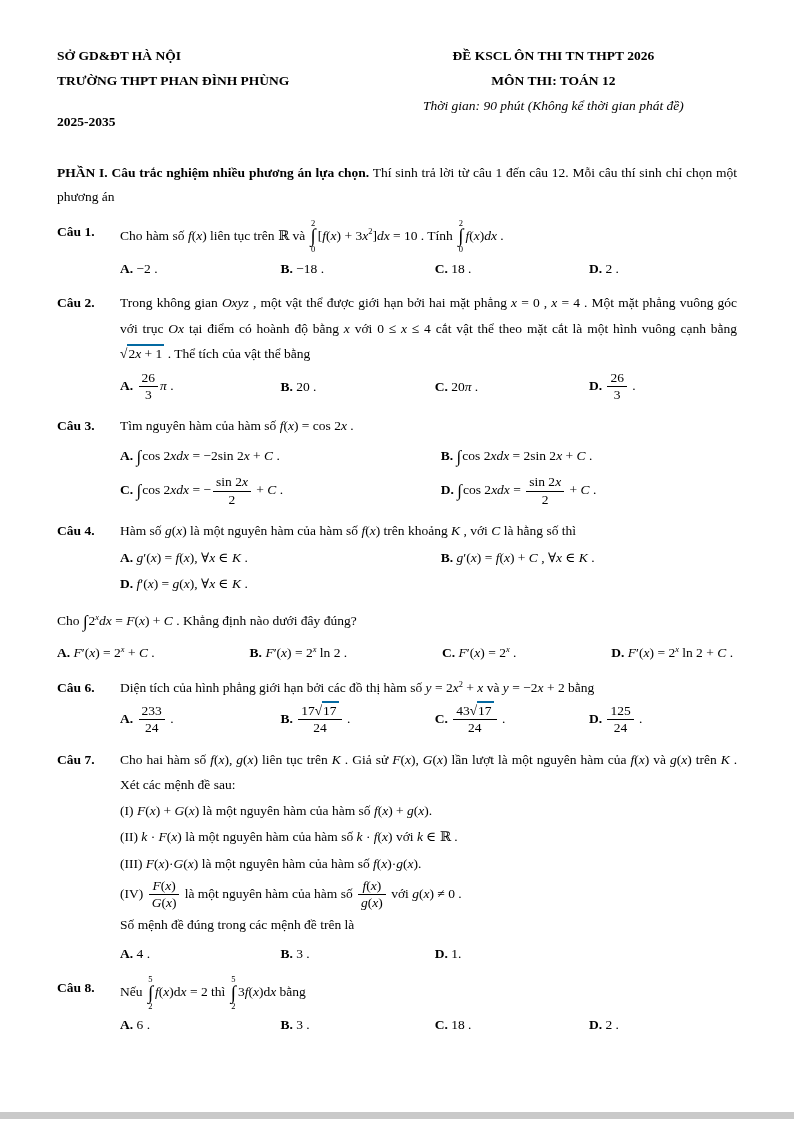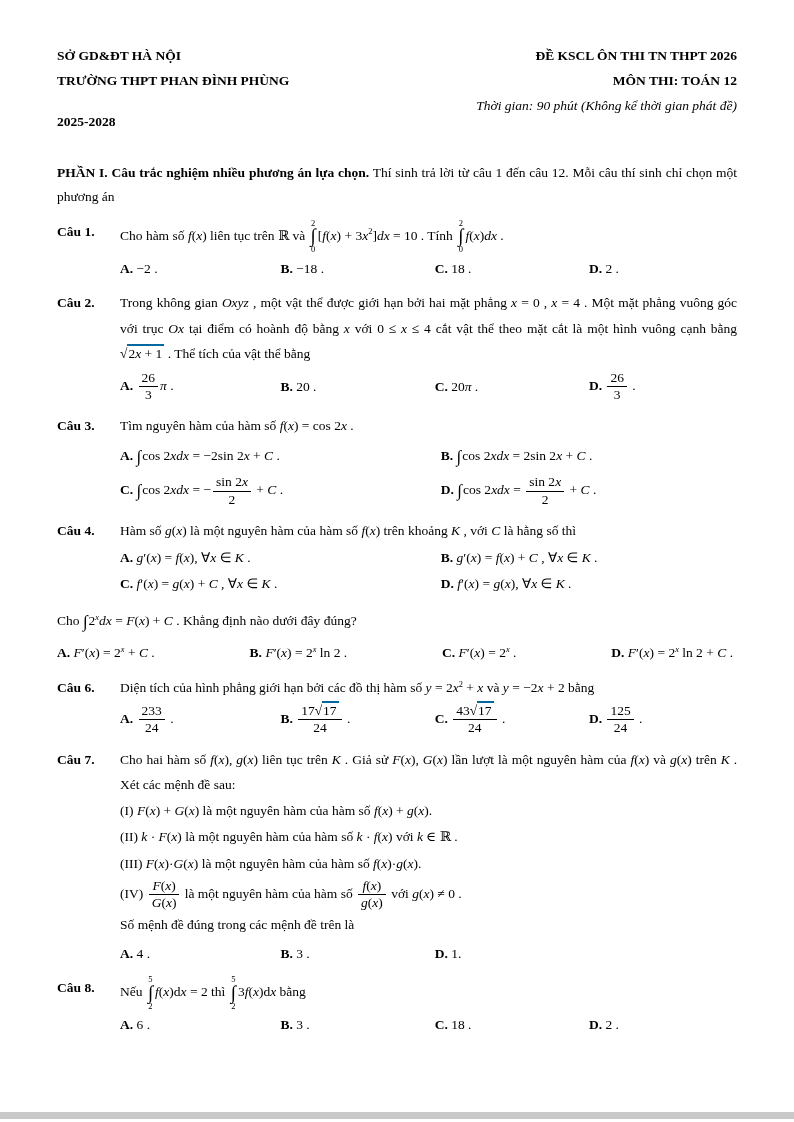--- a/index.html
+++ b/index.html
@@ -9,36 +9,36 @@
     position:relative; width:794px; height:1122px; background:#fff; color:#000;
     font-family:"Liberation Serif","DejaVu Serif",serif;
     font-size:13.5px; padding:44px 57px 30px 57px;
   }
   .bold { font-weight:bold; }
   .ital { font-style:italic; }
 
   
   .header { display:flex; line-height:1.85; }
   .h-left { width:46%; text-align:left; }
-  .h-right { width:54%; text-align:right; }
+  .h-right { width:54%; text-align:center; }
   .year { margin-top:16px; }
 
   
   .intro { margin-top:26px; line-height:1.8; text-align:justify; }
 
   
   #questions { margin-top:4px; }
   .question { display:flex; margin-top:9px; }
   .q-label { width:63px; flex:none; font-weight:bold; line-height:1.9; }
   .q-content { flex:1; min-width:0; }
   .q-body { line-height:1.9; text-align:justify; }
   .q-line { line-height:1.95; }
   .q-options { display:grid; margin-top:2px; line-height:1.9; align-items:center; }
   .cols4 { grid-template-columns:26% 25% 25% 24%; }
-  .cols2 { grid-template-columns:52% 48%;font-family:Liberation Serif, serif; }
+  .cols2 { grid-template-columns:52% 48%; }
   .inline { display:flex; justify-content:space-between; padding-right:4px; }
   .opt { white-space:nowrap; }
   .ol { font-weight:bold; }
 
   
   i { font-style:italic; }
   sup { font-size:0.62em; }
   .fr { display:inline-block; text-align:center; vertical-align:middle; line-height:1.2; margin:1px 2px; }
   .fr .nu { display:block; padding:0 3px; border-bottom:1px solid #000; }
   .fr .de { display:block; padding:0 3px; }
@@ -53,21 +53,21 @@
 </style>
 </head>
 <body>
 
 <div class="page">
 
   <header class="header">
     <div class="h-left">
       <div class="bold">SỞ GD&amp;ĐT HÀ NỘI</div>
       <div class="bold">TRƯỜNG THPT PHAN ĐÌNH PHÙNG</div>
-      <div class="bold year">2025-2028</div>
+      <div class="bold year">2025-2035</div>
     </div>
     <div class="h-right">
       <div class="bold">ĐỀ KSCL ÔN THI TN THPT 2026</div>
       <div class="bold">MÔN THI: TOÁN 12</div>
       <div class="ital">Thời gian: 90 phút (Không kể thời gian phát đề)</div>
     </div>
   </header>
 
   <section class="intro">
     <span class="bold">PHẦN I. Câu trắc nghiệm nhiều phương án lựa chọn.</span><span> Thí sinh trả lời từ câu 1 đến câu 12. Mỗi câu thí sinh chỉ chọn một phương án</span>
@@ -118,21 +118,20 @@
           </div>
         </div>
       </div>
       <div class="question">
         <div class="q-label">Câu 4.</div>
         <div class="q-content">
           <div class="q-body">Hàm số <i>g</i>(<i>x</i>) là một nguyên hàm của hàm số <i>f</i>(<i>x</i>) trên khoảng <i>K</i> , với <i>C</i> là hằng số thì</div>
           <div class="q-options cols2">
             <span class="opt"><span class="ol">A.</span> <span class="ov"><i>g</i>′(<i>x</i>) = <i>f</i>(<i>x</i>), ∀<i>x</i> ∈ <i>K</i> .</span></span>
             <span class="opt"><span class="ol">B.</span> <span class="ov"><i>g</i>′(<i>x</i>) = <i>f</i>(<i>x</i>) + <i>C</i> , ∀<i>x</i> ∈ <i>K</i> .</span></span>
-            <span class="opt"><span class="ol">C.</span> <span class="ov"><i>f</i>′(<i>x</i>) = <i>g</i>(<i>x</i>) + <i>C</i> , ∀<i>x</i> ∈ <i>K</i> .</span></span>
             <span class="opt"><span class="ol">D.</span> <span class="ov"><i>f</i>′(<i>x</i>) = <i>g</i>(<i>x</i>), ∀<i>x</i> ∈ <i>K</i> .</span></span>
           </div>
         </div>
       </div>
       <div class="question">
         <div class="q-content">
           <div class="q-body">Cho <span class="in0">∫</span>2<sup><i>x</i></sup><i>dx</i> = <i>F</i>(<i>x</i>) + <i>C</i> . Khẳng định nào dưới đây đúng?</div>
           <div class="q-options inline">
             <span class="opt"><span class="ol">A.</span> <span class="ov"><i>F</i>′(<i>x</i>) = 2<sup><i>x</i></sup> + <i>C</i> .</span></span>
             <span class="opt"><span class="ol">B.</span> <span class="ov"><i>F</i>′(<i>x</i>) = 2<sup><i>x</i></sup> ln 2 .</span></span>

